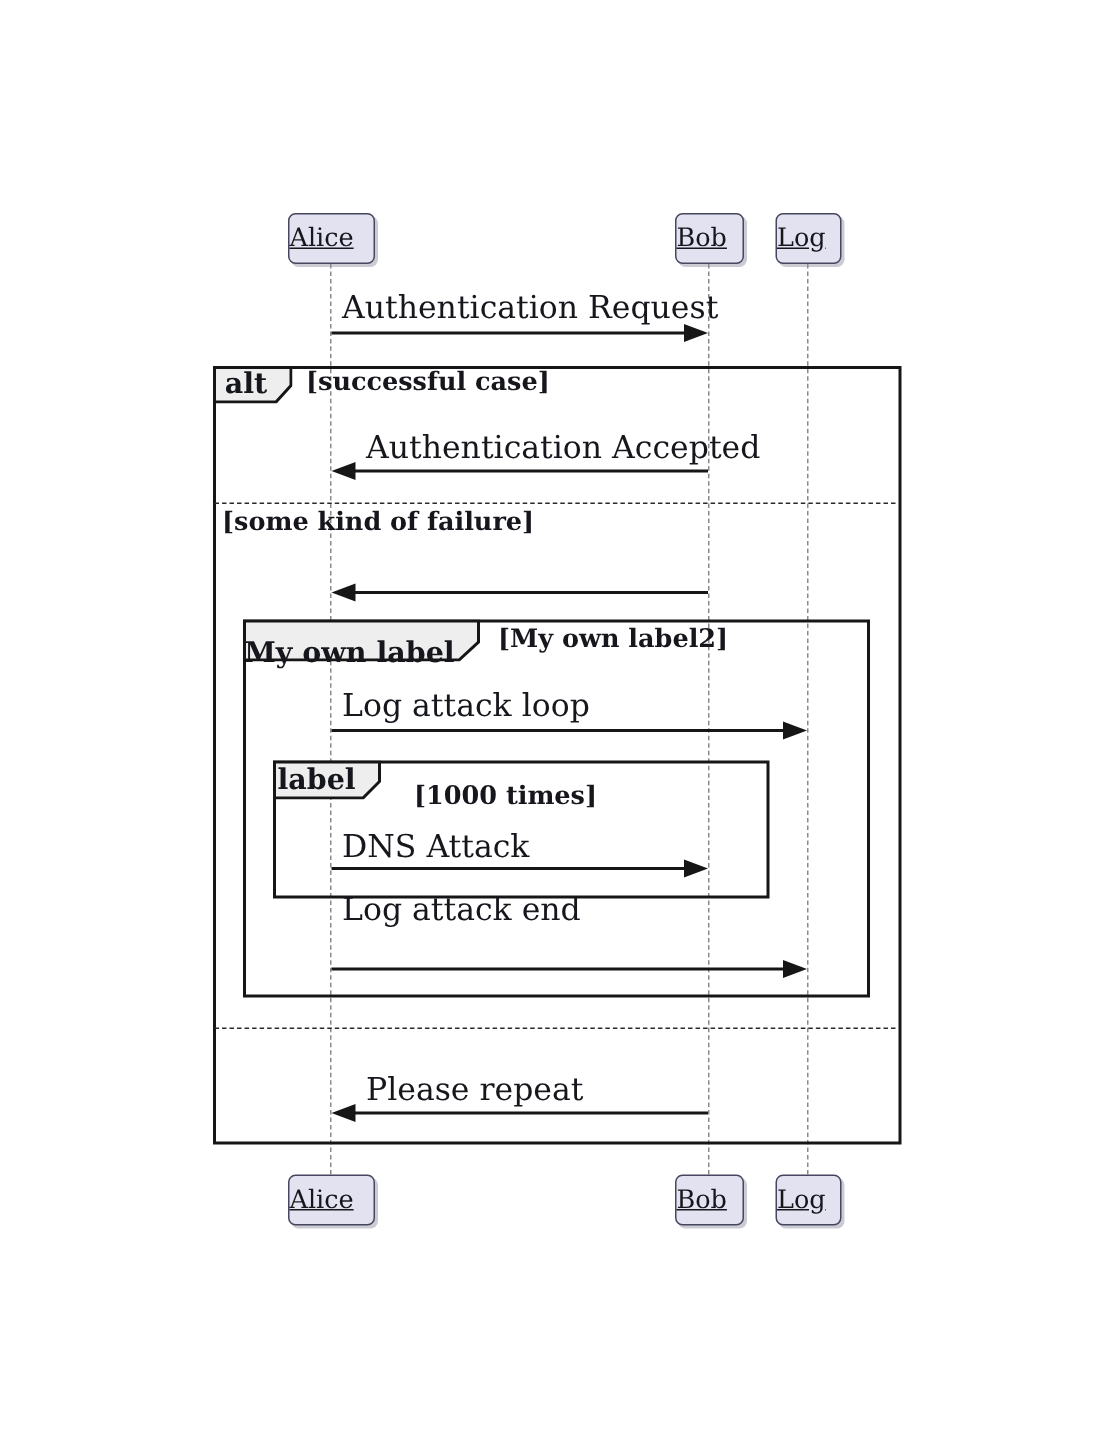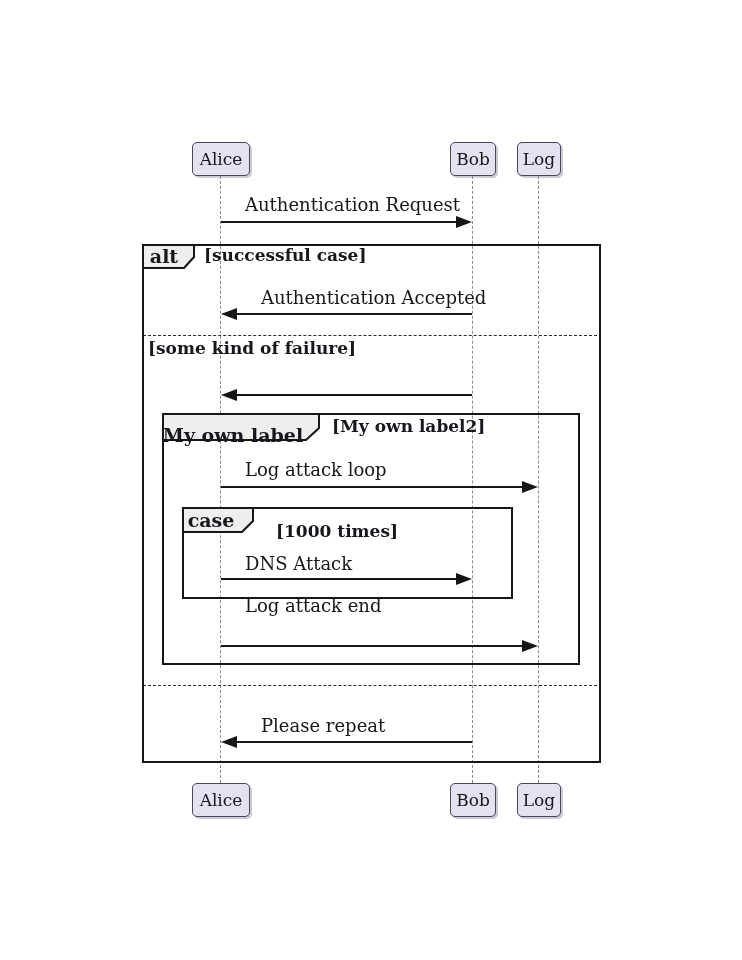--- a/index.html
+++ b/index.html
@@ -10,41 +10,40 @@
   
   .lifeline{
     position:absolute;width:0;border-left:1px dashed var(--lifeline,#8a8a8a);
     top:176px;height:607px;
   }
   
   .pbox{
     position:absolute;height:32px;background:var(--participant-fill,#e2e2f0);
     border:1.6px solid var(--participant-border,#46465e);border-radius:5px;
     box-shadow:2px 2px 0 rgba(140,140,160,.45);
-    display:flex;align-items:center;justify-content:center;
-    font-size:17px;color:var(--text,#16161d);
+    display:flex;align-items:center;justify-content:flex-start;
+    font-size:17px;color:var(--text,#16161d);text-decoration:underline;
   }
   
   .frame{position:absolute;border:2px solid var(--frame-border,#161616);}
   .ptg{position:absolute;}
   .ptg polygon{fill:var(--frame-label-fill,#eeeeee);stroke:var(--frame-border,#161616);stroke-width:2;}
   .op{
     position:absolute;font-weight:bold;font-size:19px;color:var(--text,#16161d);
     display:flex;align-items:center;justify-content:center;white-space:nowrap;
   }
   .guard,.dlabel{
     position:absolute;font-weight:bold;font-size:17px;color:var(--text,#16161d);
     white-space:nowrap;line-height:17px;
   }
   .divider{position:absolute;height:0;border-top:1.5px dashed #2a2a2a;}
   
   .mlabel{
-    position:absolute;font-size:18px;line-height:20px;color:var(--text,#16161d);
+    position:absolute;font-size:21px;line-height:20px;color:var(--text,#16161d);
     white-space:nowrap;
-    margin-left:17px;
   }
   .aline{position:absolute;height:2px;background:var(--arrow,#161616);}
   .ahead{position:absolute;width:0;height:0;border-top:6px solid transparent;border-bottom:6px solid transparent;}
   .ahead.right{border-left:16px solid var(--arrow,#161616);}
   .ahead.left{border-right:16px solid var(--arrow,#161616);}
 </style>
 </head>
 <body>
 
 <div class="canvas">
@@ -87,21 +86,21 @@
   <svg class="ptg" style="left:162px;top:413px;" width="158" height="28" viewBox="0 0 158 28">
     <polygon points="1,1 157,1 157,15 144,27 1,27"></polygon>
   </svg>
   <div class="op" style="left:162px;top:413px;width:142px;height:43px;">My own label</div>
   <div class="guard" style="left:332px;top:418px;">[My own label2]</div>
 
   <div class="frame" style="left:182px;top:507px;width:327px;height:88px;"></div>
   <svg class="ptg" style="left:182px;top:507px;" width="72" height="26" viewBox="0 0 72 26">
     <polygon points="1,1 71,1 71,14 60,25 1,25"></polygon>
   </svg>
-  <div class="op" style="left:182px;top:507px;width:58px;height:25px;">case</div>
+  <div class="op" style="left:182px;top:507px;width:58px;height:25px;">label</div>
   <div class="guard" style="left:261px;top:523px;margin-left:15px;">[1000 times]</div>
 
   <div class="divider" style="left:143px;top:685px;width:454px;"></div>
 
   <div class="mlabel" style="left:228px;top:195px;">Authentication Request</div>
   <div class="aline" style="left:221px;top:221px;width:236px;"></div>
   <div class="ahead right" style="left:456px;top:216px;"></div>
 
   <div class="mlabel" style="left:244px;top:288px;">Authentication Accepted</div>
   <div class="aline" style="left:236px;top:313px;width:236px;"></div>

